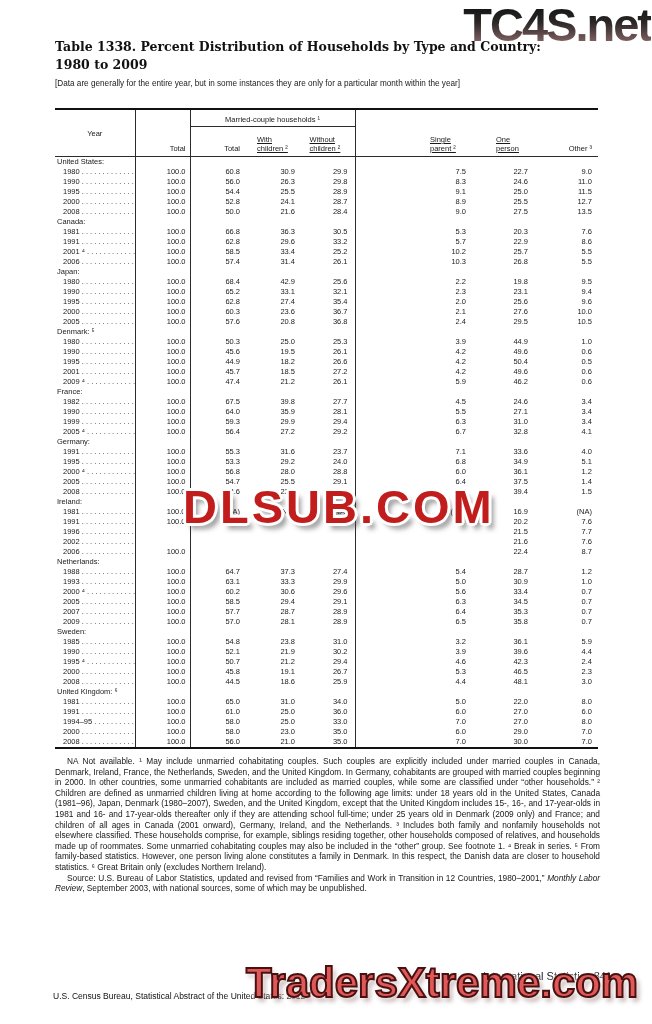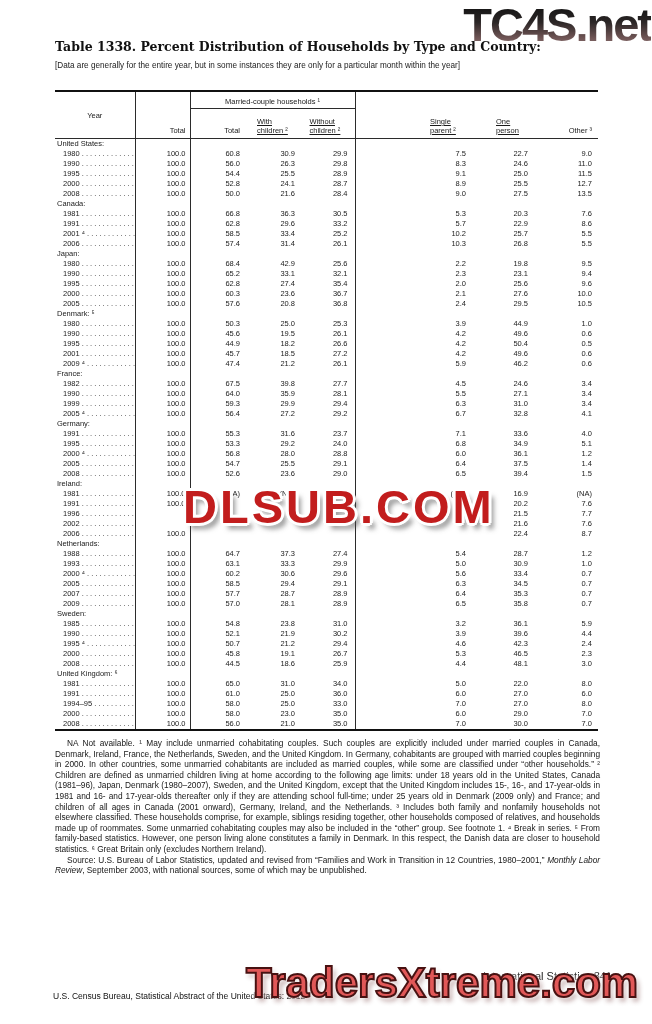--- a/index.html
+++ b/index.html
@@ -68,20 +68,21 @@
 </head>
 <body>
 
 <div class="page">
 
   <div class="wm-top">TC4S.net</div>
 
   <div class="content">
     <div class="title">
       <div>Table 1338. Percent Distribution of Households by Type and Country:</div>
+      <div>1980 to 2009</div>
     </div>
     <div class="note">[Data are generally for the entire year, but in some instances they are only for a particular month within the year]</div>
 
     <table>
       <colgroup>
         <col style="width:80px">
           <col style="width:55px">
           <col style="width:60px">
           <col style="width:57px">
         <col style="width:48px">

